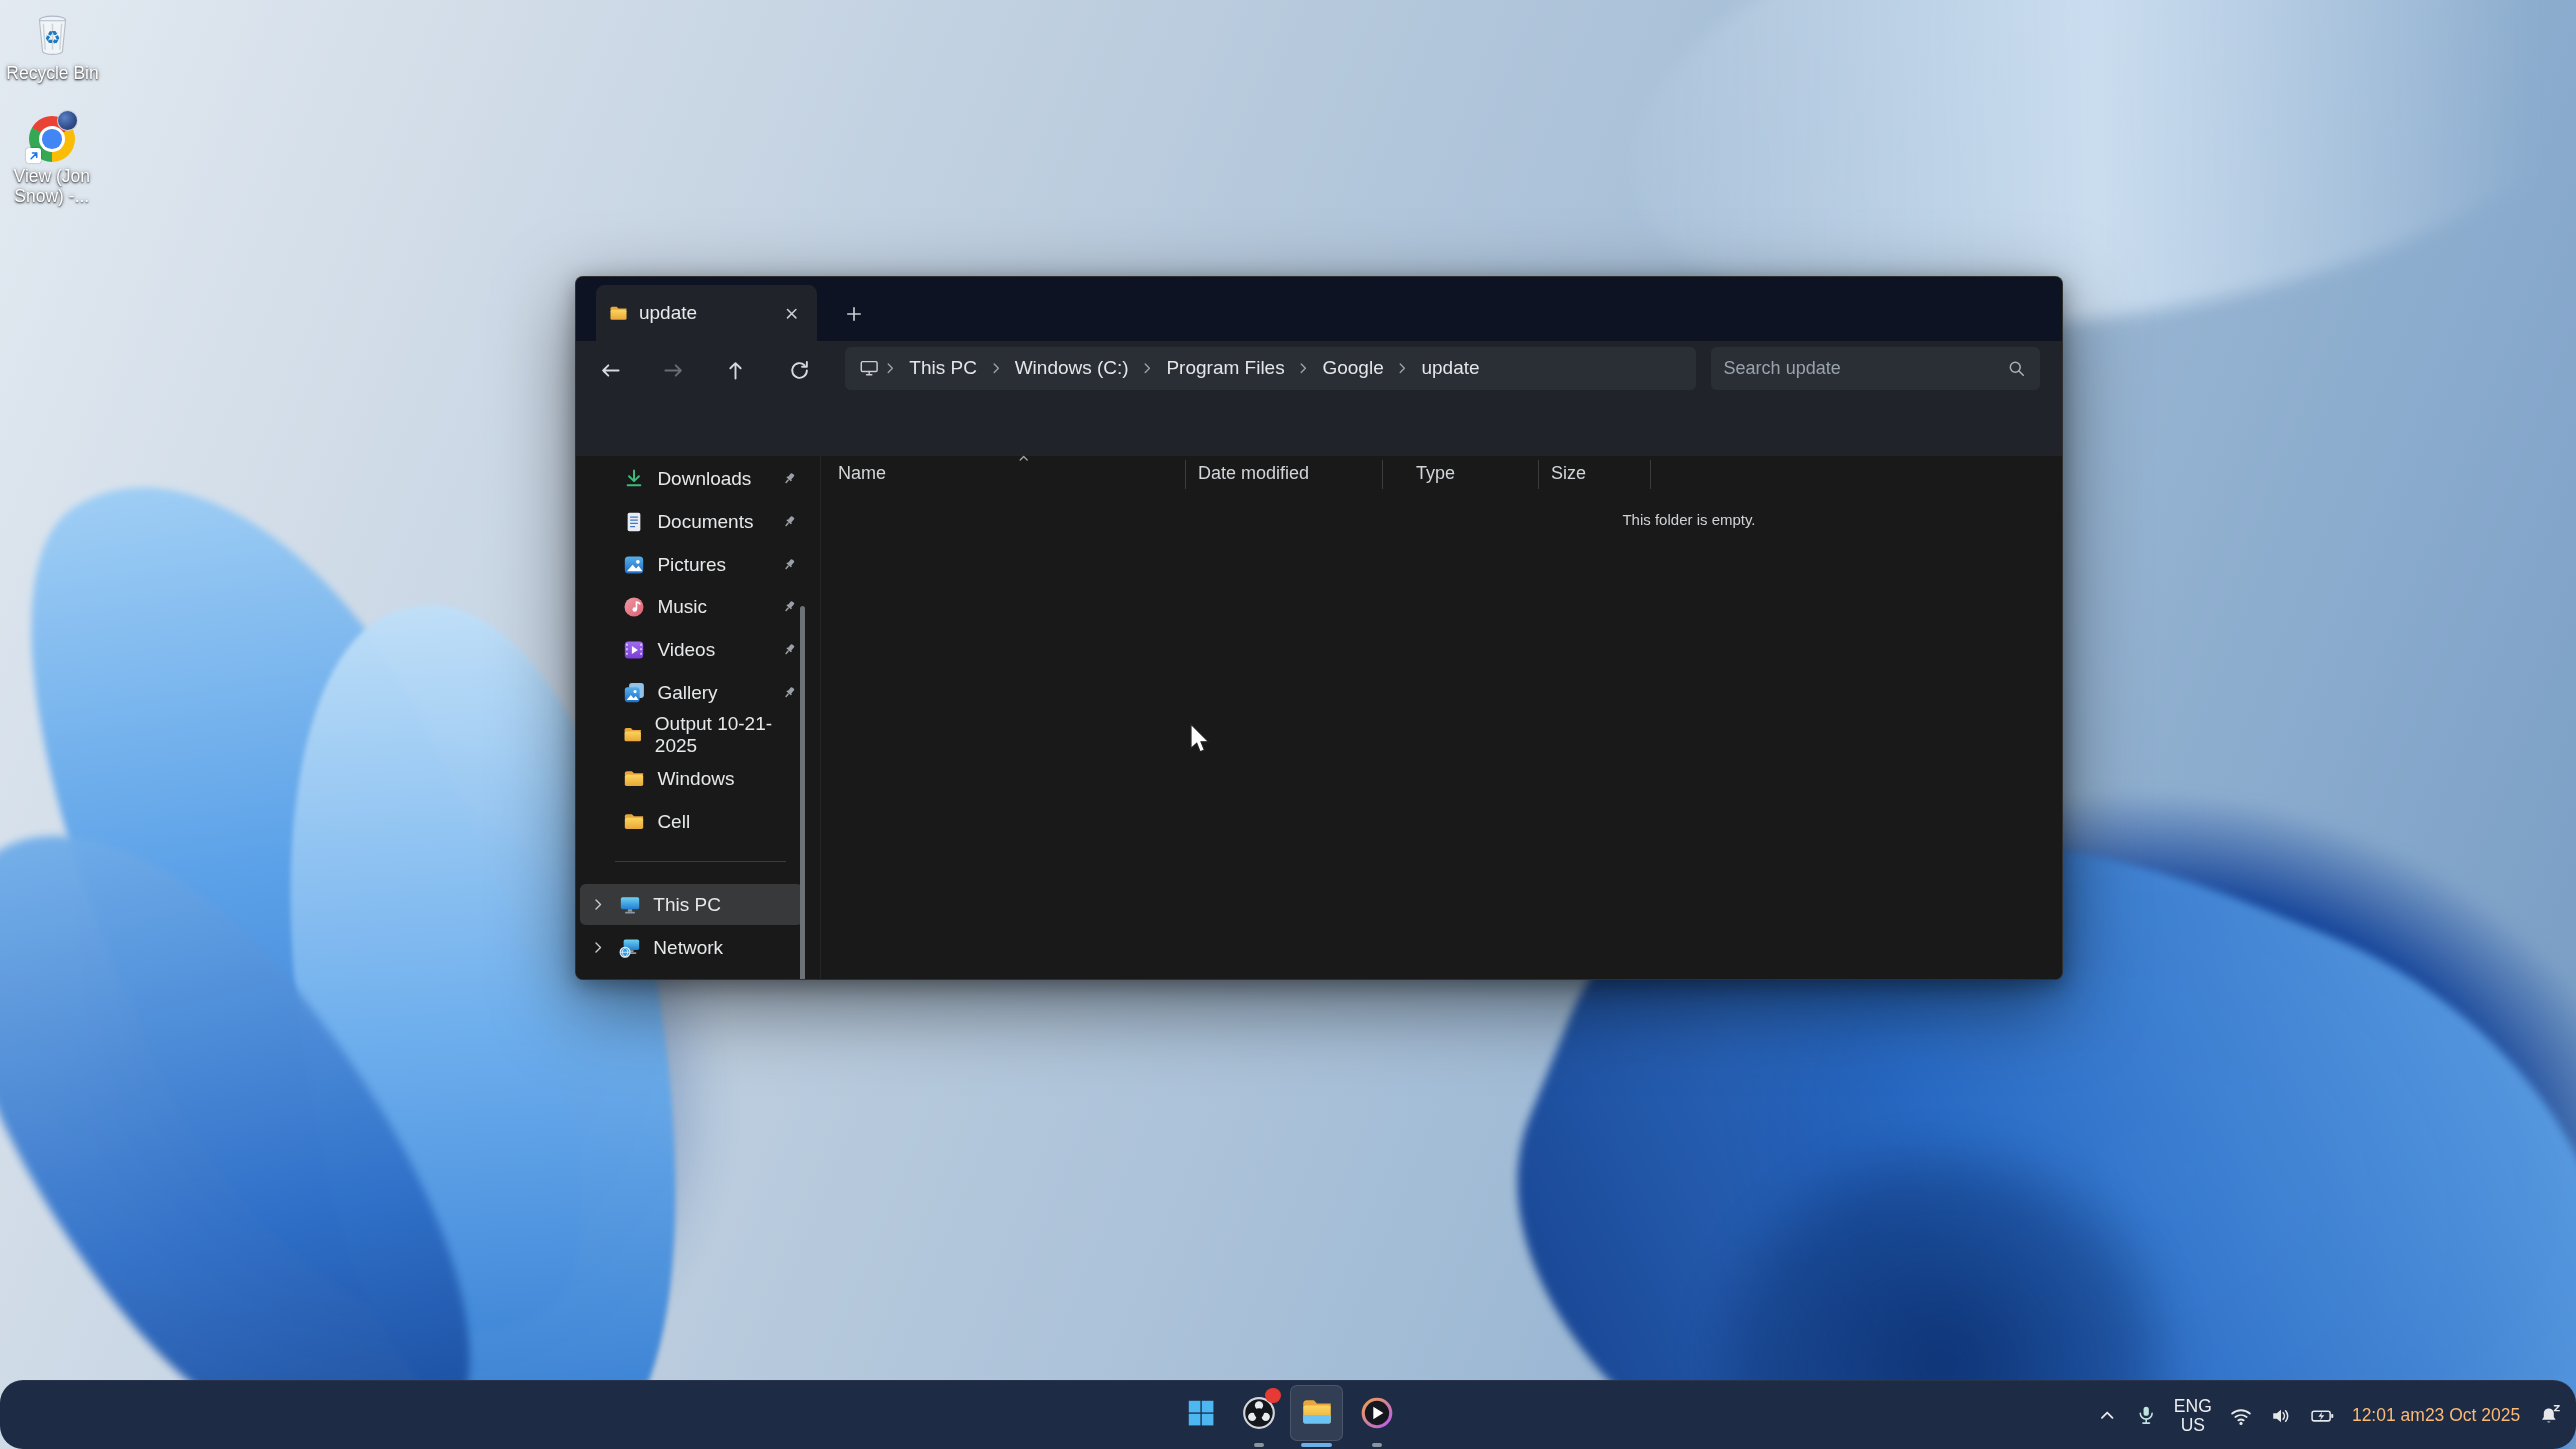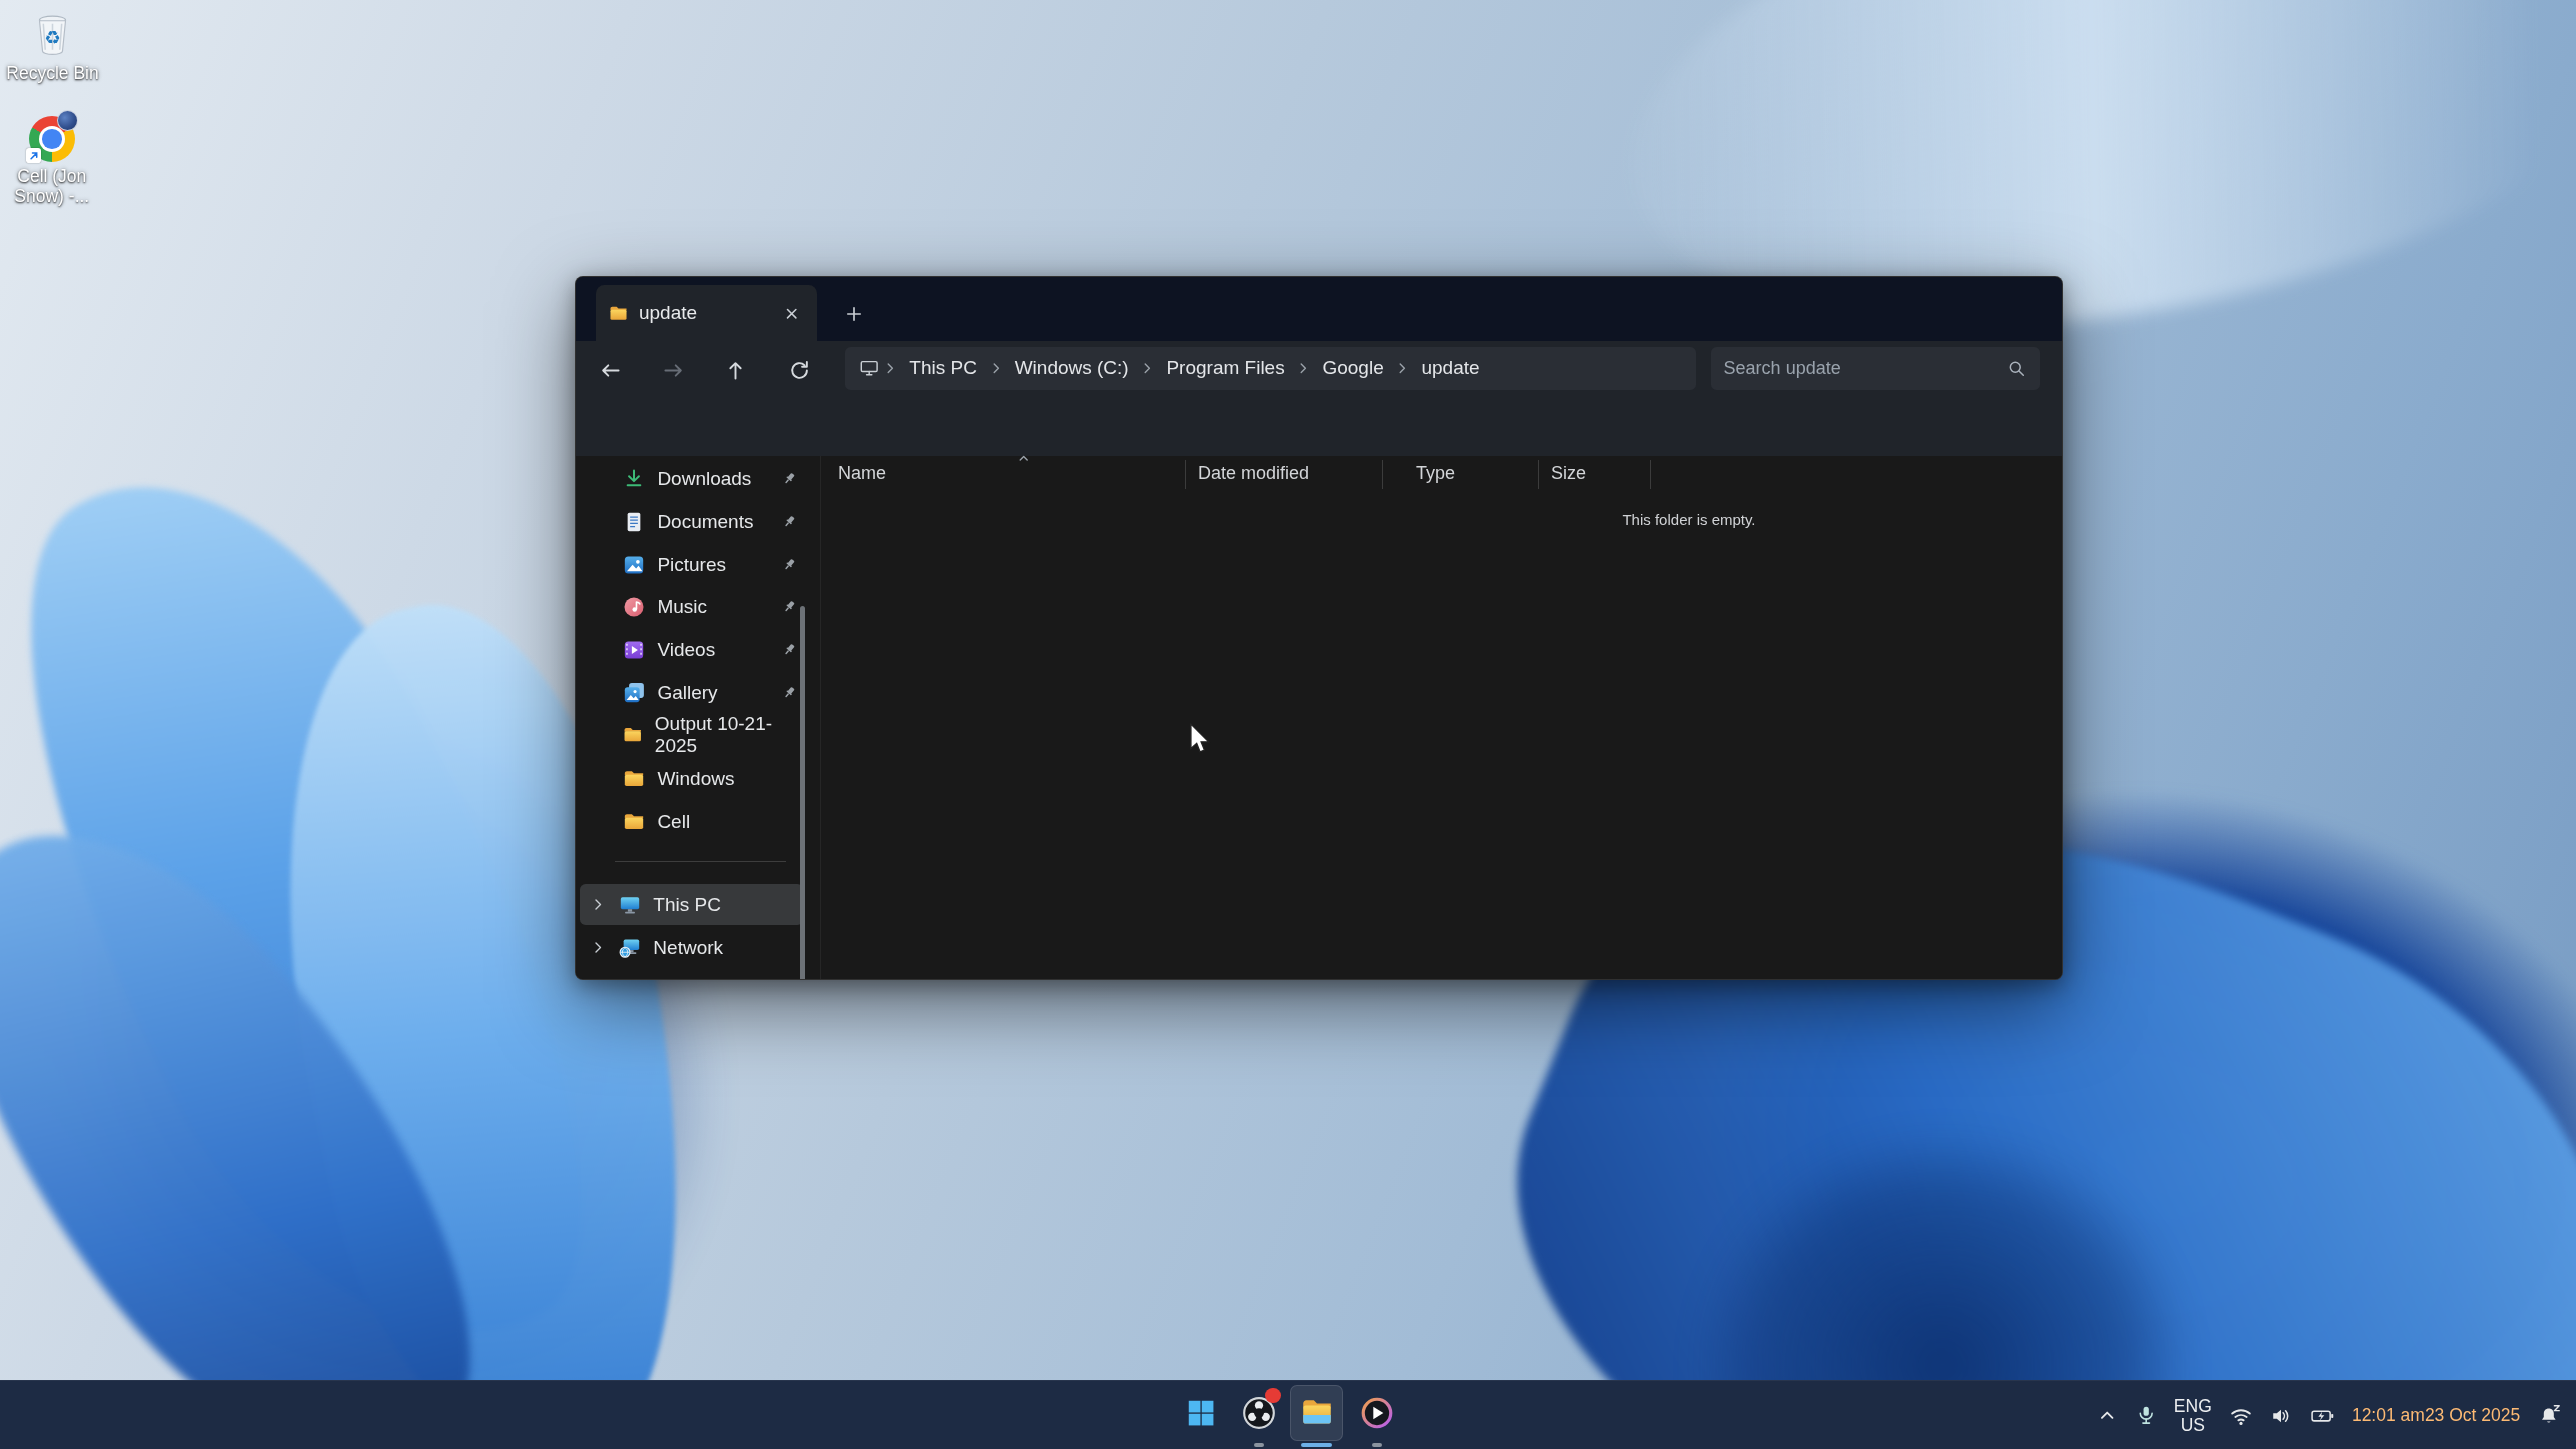--- a/index.html
+++ b/index.html
@@ -102,21 +102,21 @@
   
   .cols { position:absolute; left:245px; top:0; width:1239px; height:38px; }
   .colcell { position:absolute; top:7px; font-size:18px; color:#d3d5d8; }
   .colsep { position:absolute; top:4.2px; width:0.7px; height:29px; background:#3c3c3c; }
   .sortmark { position:absolute; left:195px; top:-2.8px; }
   .emptymsg { position:absolute; left:742px; top:55px; width:252px; text-align:center;
     font-size:15px; color:#d0d2d5; }
 
   
   .taskbar { position:absolute; left:0; top:1380px; width:2576px; height:69px; background:#1d2b44;
-    border-top:0.7px solid rgba(255,255,255,.05); }
+    border-top:0.7px solid rgba(255,255,255,.05);border-radius:23px; }
   .tk { position:absolute; top:4.2px; width:53px; height:56px; border-radius:7px;
     display:flex; align-items:center; justify-content:center; }
   .tk.active { background:rgba(255,255,255,.09); border:0.7px solid rgba(255,255,255,.12); }
   .runbar { position:absolute; top:62px; height:4.2px; border-radius:2.1px; background:#8a939f; }
   .runbar.blue { background:#6db0e8; }
   .obs-badge { position:absolute; right:4.2px; top:2.8px; width:15.4px; height:15.4px; border-radius:50%; background:#e63b35; }
   .tray { position:absolute; right:11.2px; top:0; height:69px; display:flex; align-items:center; gap:11.2px; }
   .trayitem { display:flex; align-items:center; justify-content:center; height:45px; border-radius:4.2px; padding:0 2.8px; }
   .lang { display:flex; flex-direction:column; align-items:center; line-height:19px;
     font-size:17.5px; color:#eceef0; }
@@ -182,21 +182,21 @@
   <div class="dicon" style="left:2.8px; top:116px; width:98px;">
     <div class="chrome-wrap">
       <div class="chrome"></div>
       <div class="chrome-avatar"></div>
       <div class="chrome-arrow">
         <svg width="9.8" height="9.8" viewBox="0 0 14 14">
             <path d="M3 11L11 3M5 3h6v6" stroke="#1a73e8" stroke-width="2.2" fill="none" stroke-linecap="round"></path>
           </svg>
       </div>
     </div>
-    <div class="lbl" style="width:87px; margin-left:auto; margin-right:auto;">Cell (Jon Snow) -...</div>
+    <div class="lbl" style="width:87px; margin-left:auto; margin-right:auto;">View (Jon Snow) -...</div>
   </div>
 
   <div class="win">
 
     <div class="titlebar">
       <div class="tab">
         <svg width="21" height="21" viewBox="0 0 34 34">
           <path d="M4 9c0-1.7 1.3-3 3-3h7l3 3h13v3H4z" fill="#e9a63c"></path>
           <rect x="4" y="11" width="26" height="16" rx="2.5" fill="url(#gYel)"></rect>
         </svg>

